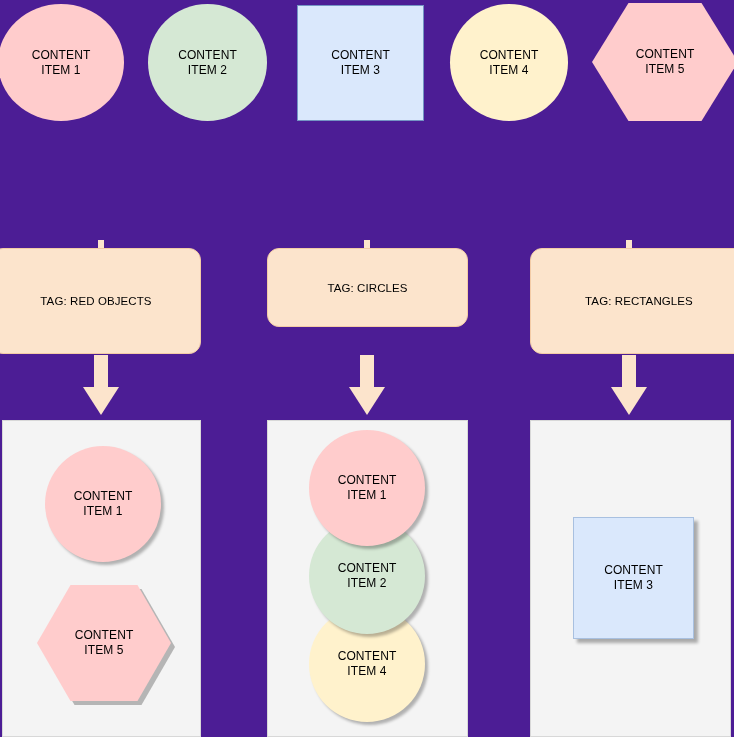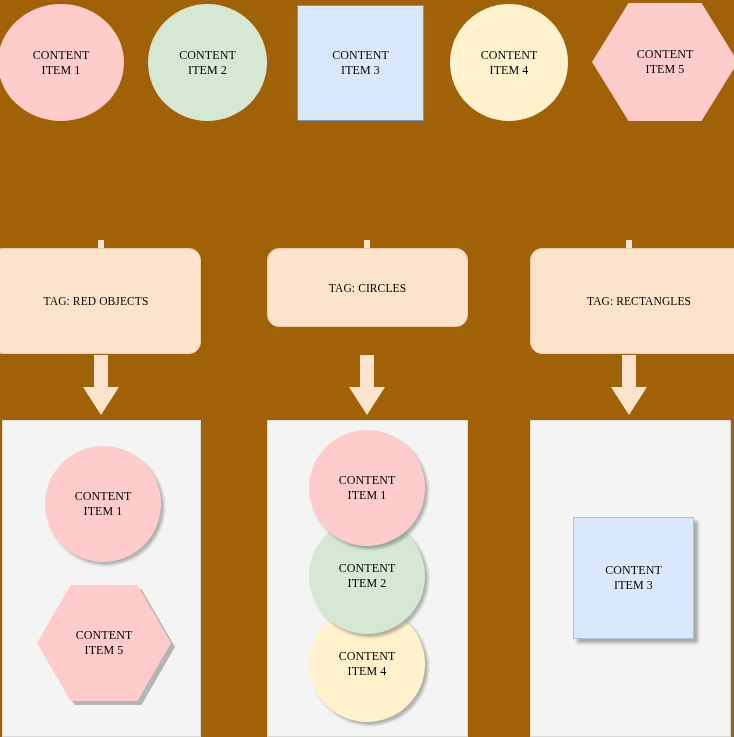--- a/index.html
+++ b/index.html
@@ -4,23 +4,23 @@
 <style>
   html, body {
     margin: 0;
     padding: 0;
     background: #000000;
   }
   #canvas {
     position: relative;
     width: 734px;
     height: 737px;
-    background: #a16207;
+    background: #4c1d95;
     overflow: hidden;
-    font-family: Liberation Serif, serif;
+    font-family: Liberation Sans, sans-serif;
   }
 
   
   .shape-label {
     position: absolute;
     left: 0;
     top: 50%;
     transform: translateY(-50%);
     width: 100%;
     text-align: center;

